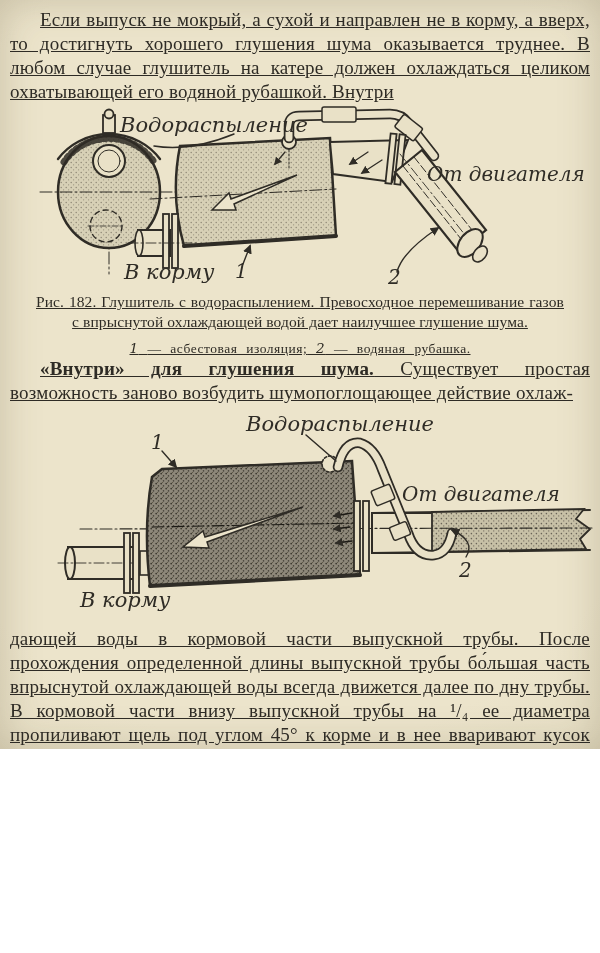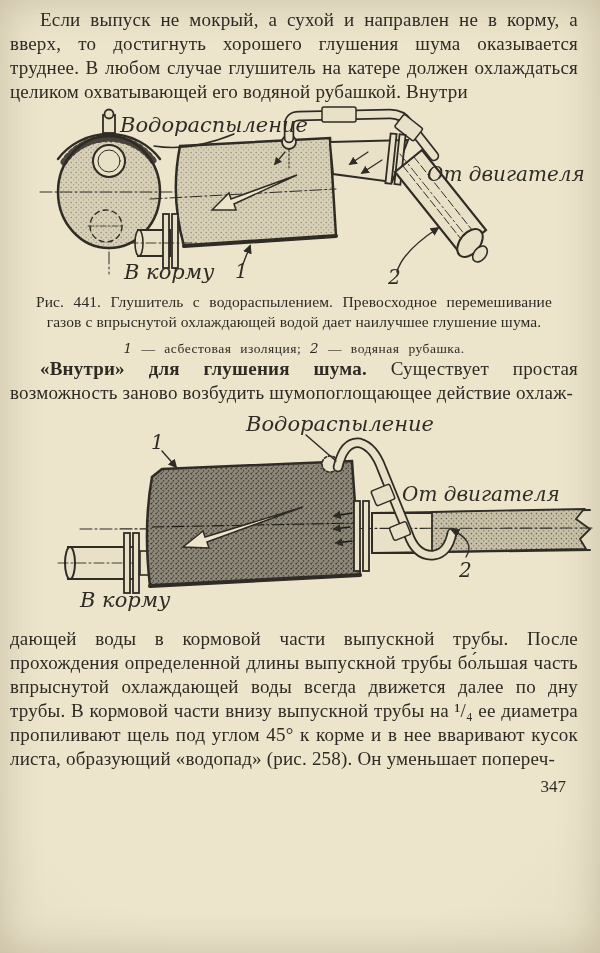--- a/index.html
+++ b/index.html
@@ -1,23 +1,24 @@
 <!DOCTYPE html>
 <html><head>
 <meta charset="utf-8">
 <style>
   html,body { margin:0; padding:0; }
   .page {
-    position:relative; width:600px; height:953px; overflow:hidden;
+    position:relative; width:600px; height:749px; overflow:hidden;
     background: radial-gradient(ellipse 120% 100% at 48% 45%, #ece4cb 55%, #e3dbc0 80%, #d6cdb0 100%);
     font-family: "Liberation Serif", serif;
     color:#2e2b25;
     box-shadow: inset 0 0 40px rgba(90,80,50,.25);
     box-sizing:border-box;
-    padding:8px 22px 0 10px;
+    padding:8px 10px 0 10px;
+    text-decoration:underline;
   }
   p { margin:0; }
   .body-par {
     font-size:19px; line-height:24px; text-align:justify;
     letter-spacing:.2px;
   }
   .indent { text-indent:30px; }
   .lead-bold { font-weight:bold; }
   .figure { margin:2px -10px 0 -10px; display:block; }
   .caption {
@@ -132,21 +133,21 @@
       <line x1="243" y1="158" x2="250" y2="140" stroke-width="1.4" marker-end="url(#arr)"></line>
       <path d="M397,166 Q402,146 438,122" stroke-width="1.4" marker-end="url(#arr)"></path>
     </g>
     <text x="120" y="26" class="figlabel">Водораспыление</text>
     <text x="427" y="75" class="figlabel-sm">От двигателя</text>
     <text x="124" y="173" class="figlabel">В корму</text>
     <text x="235" y="172" class="fignum">1</text>
     <text x="388" y="178" class="fignum">2</text>
   </svg>
 
-  <p class="caption">Рис. 441. Глушитель с водораспылением. Превосходное перемешивание газов с впрыснутой охлаждающей водой дает наилучшее глушение шума.</p>
+  <p class="caption">Рис. 182. Глушитель с водораспылением. Превосходное перемешивание газов с впрыснутой охлаждающей водой дает наилучшее глушение шума.</p>
   <p class="legend">
     <span class="num">1</span>
     <span>— асбестовая изоляция;</span>
     <span class="num">2</span>
     <span>— водяная рубашка.</span>
   </p>
 
   <p class="body-par indent"><span class="lead-bold">«Внутри» для глушения шума.</span><span> Существует простая возможность заново возбудить шумопоглощающее действие охлаж-</span></p>
 
   <svg class="figure" width="600" height="206" viewBox="0 0 600 206">

